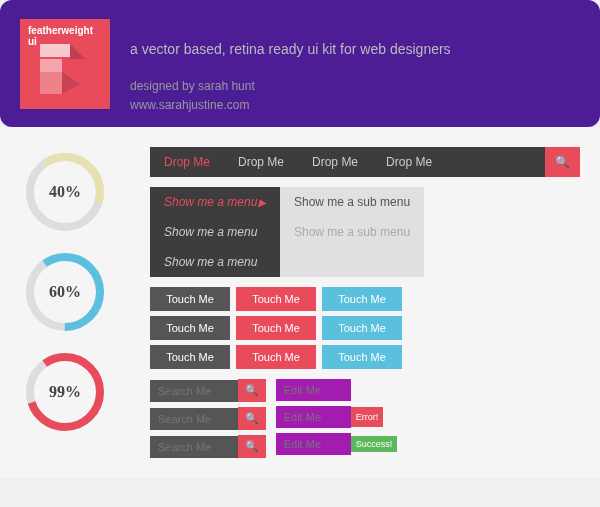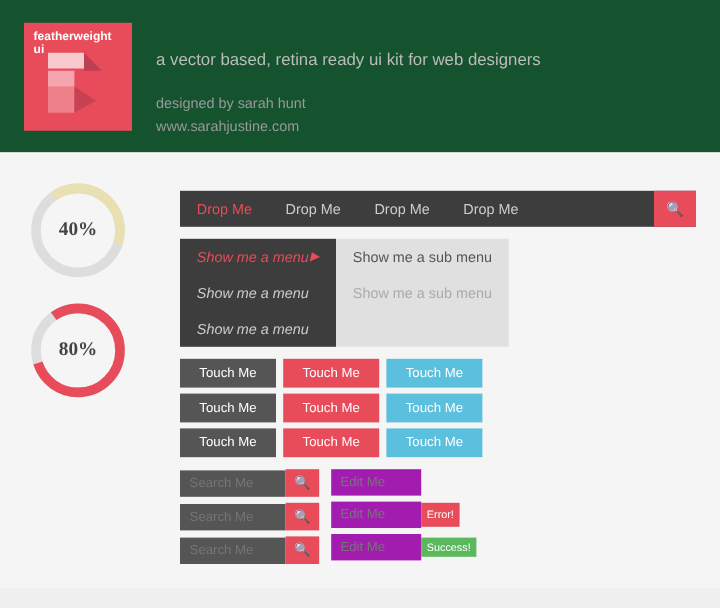--- a/index.html
+++ b/index.html
@@ -6,25 +6,26 @@
     body {
       background: #f0f0f0;
       font-family: 'Arial', sans-serif;
       width: 600px;
       height: 507px;
       overflow: hidden;
     }
 
     
     .header {
-      background: #14532d;
+      background: #4c1d95;
       display: flex;
       align-items: center;
       padding: 12px 20px;
       gap: 20px;
+      border-radius: 12px;
     }
     .logo-box {
       background: #e84b5a;
       width: 90px;
       min-width: 90px;
       height: 90px;
       display: flex;
       flex-direction: column;
       align-items: flex-start;
       justify-content: flex-start;
@@ -99,21 +100,20 @@
       gap: 10px;
     }
 
     
     .dropdown-nav {
       background: #3d3d3d;
       display: flex;
       align-items: center;
       gap: 0;
       position: relative;
-      margin-top: 12px;
     }
     .nav-item {
       color: #ccc;
       font-size: 12px;
       padding: 8px 14px;
       cursor: pointer;
     }
     .nav-item.active {
       color: #e84b5a;
     }
@@ -269,27 +269,34 @@
   <div class="charts">
 
     <div class="donut-wrap">
       <svg class="donut" viewBox="0 0 90 90">
         <circle cx="45" cy="45" r="35" fill="none" stroke="#ddd" stroke-width="8"></circle>
         <circle cx="45" cy="45" r="35" fill="none" stroke="#e8e0b0" stroke-width="8" stroke-dasharray="87.96 131.95" stroke-dashoffset="21.99" transform="rotate(-90 45 45)"></circle>
       </svg>
       <span class="donut-label">40%</span>
     </div>
 
+    <div class="donut-wrap">
+      <svg class="donut" viewBox="0 0 90 90">
+        <circle cx="45" cy="45" r="35" fill="none" stroke="#ddd" stroke-width="8"></circle>
+        <circle cx="45" cy="45" r="35" fill="none" stroke="#5bc0de" stroke-width="8" stroke-dasharray="131.95 87.96" stroke-dashoffset="21.99" transform="rotate(-90 45 45)"></circle>
+      </svg>
+      <span class="donut-label">60%</span>
+    </div>
 
     <div class="donut-wrap">
       <svg class="donut" viewBox="0 0 90 90">
         <circle cx="45" cy="45" r="35" fill="none" stroke="#ddd" stroke-width="8"></circle>
         <circle cx="45" cy="45" r="35" fill="none" stroke="#e84b5a" stroke-width="8" stroke-dasharray="175.93 43.98" stroke-dashoffset="21.99" transform="rotate(-90 45 45)"></circle>
       </svg>
-      <span class="donut-label">80%</span>
+      <span class="donut-label">99%</span>
     </div>
 
   </div>
 
   <div class="components">
 
     <div class="dropdown-nav">
       <span class="nav-item active">Drop Me</span>
       <span class="nav-item">Drop Me</span>
       <span class="nav-item">Drop Me</span>

